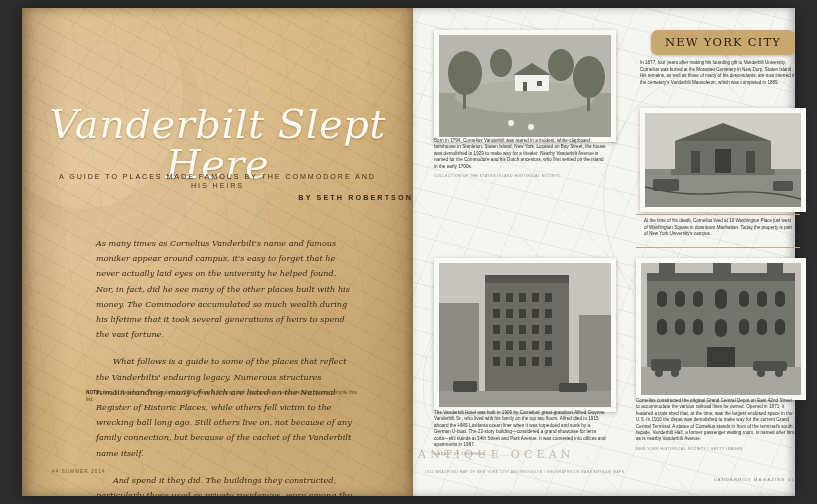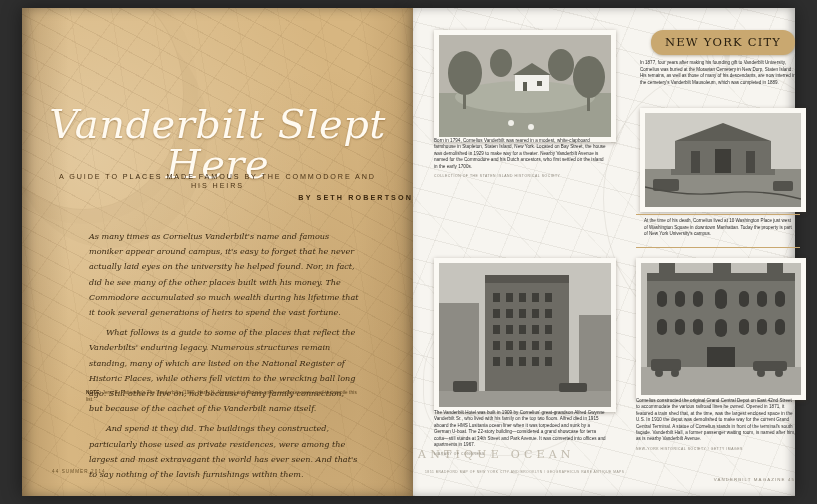--- a/index.html
+++ b/index.html
@@ -49,21 +49,21 @@
   .byline{
     position:absolute;left:0;right:0;top:185px;text-align:right;
     font-size:7.2px;letter-spacing:2.1px;color:#3b2810;font-weight:700;text-transform:uppercase;
   }
 
   .body-copy{
     position:absolute;left:62px;right:48px;top:216px;
     font-family:"DejaVu Serif",serif;font-style:italic;
     font-size:8.1px;line-height:15.2px;color:#3a2a14;text-align:left;
   }
-  .body-copy p{margin:5px;}
+  .body-copy p{margin:12px;}
   .body-copy p.ind{text-indent:17px;}
 
   .note{
     position:absolute;left:64px;right:56px;top:381px;
     font-size:4.6px;line-height:7px;letter-spacing:.15px;color:#5a431f;
   }
   .note b{font-weight:700;color:#3b2810;}
 
   .folio-left{
     position:absolute;left:30px;bottom:22px;
@@ -97,21 +97,21 @@
     color:rgba(150,140,120,.55);pointer-events:none;white-space:nowrap;
   }
   .compass{
     position:absolute;right:46px;top:22px;width:44px;height:44px;opacity:.22;pointer-events:none;
   }
 
   .badge{
     position:absolute;left:651px;top:30px;
     background:#c9a870;color:#2a2010;
     font-family:"DejaVu Serif",serif;font-size:11.5px;letter-spacing:1.2px;
-    padding:5px 14px 6px;border-radius:12px;
+    padding:5px 14px 6px;border-radius:7px;
     box-shadow:0 1px 3px rgba(80,60,25,.35);
   }
 
   
   .card{position:absolute;background:#fbf9f4;padding:5px;box-shadow:0 1px 4px rgba(60,50,35,.35);}
   .cap{position:absolute;font-size:4.55px;line-height:6.4px;color:#2b2b2b;letter-spacing:.05px;}
   .cap p{margin:0;}
   .credit{margin-top:3px;font-size:3.4px;letter-spacing:.55px;color:#8a8478;text-transform:uppercase;}
 
   .rule-text{position:absolute;font-size:4.55px;line-height:6.5px;color:#2b2b2b;}

